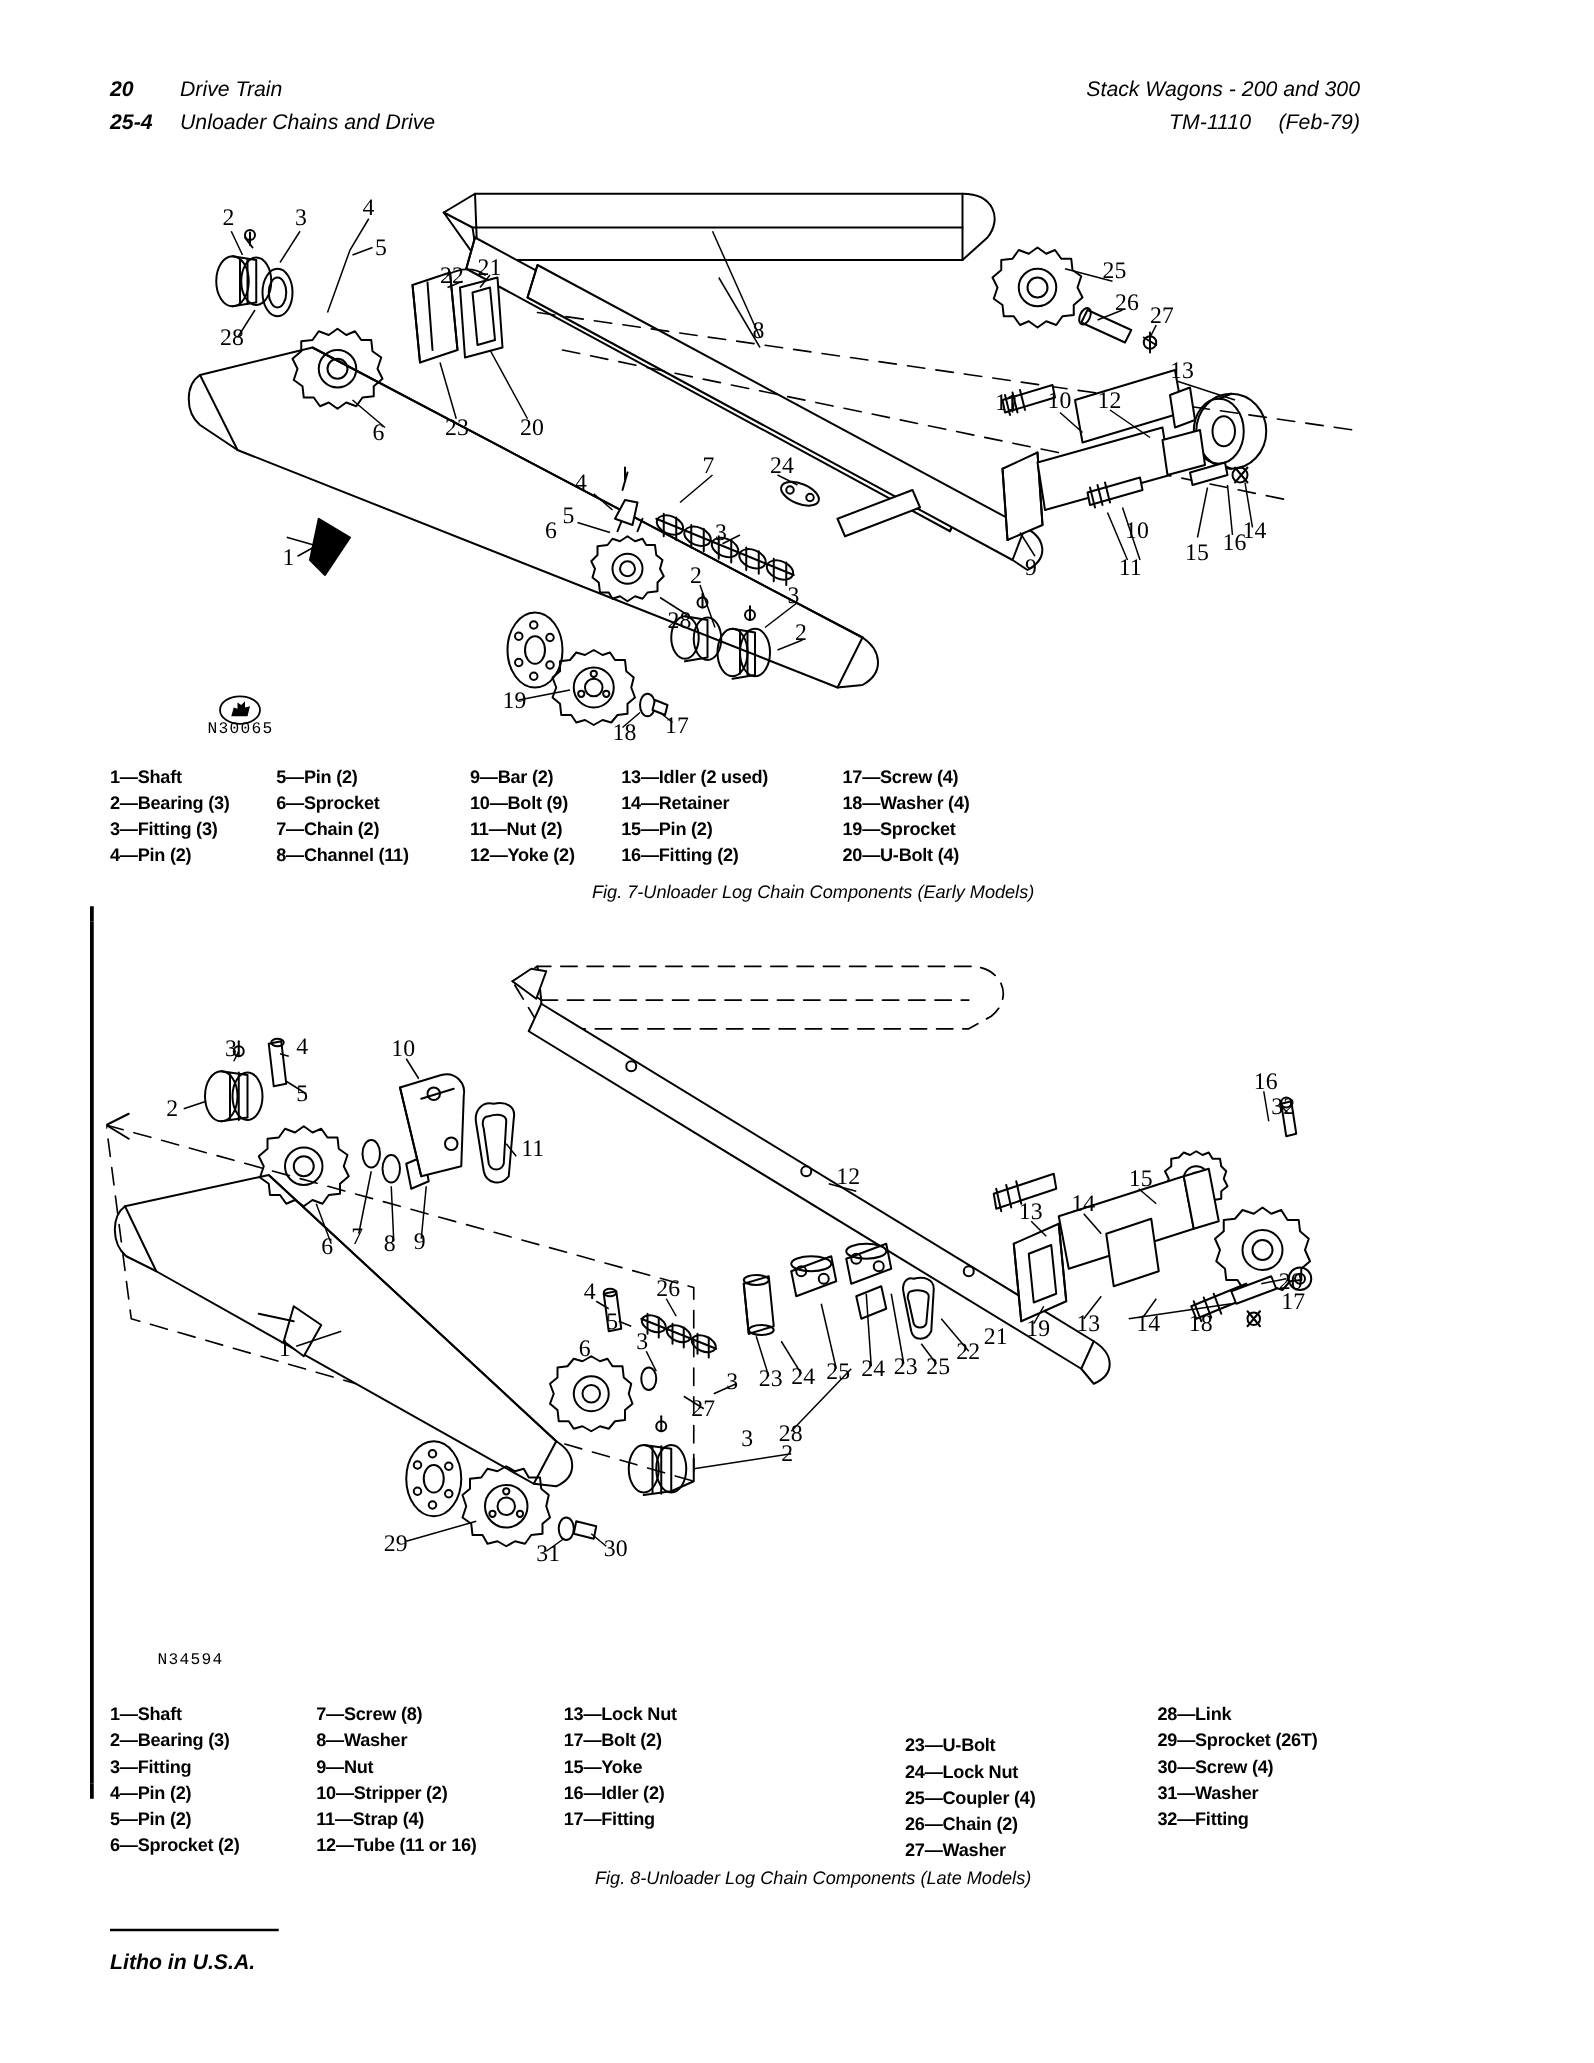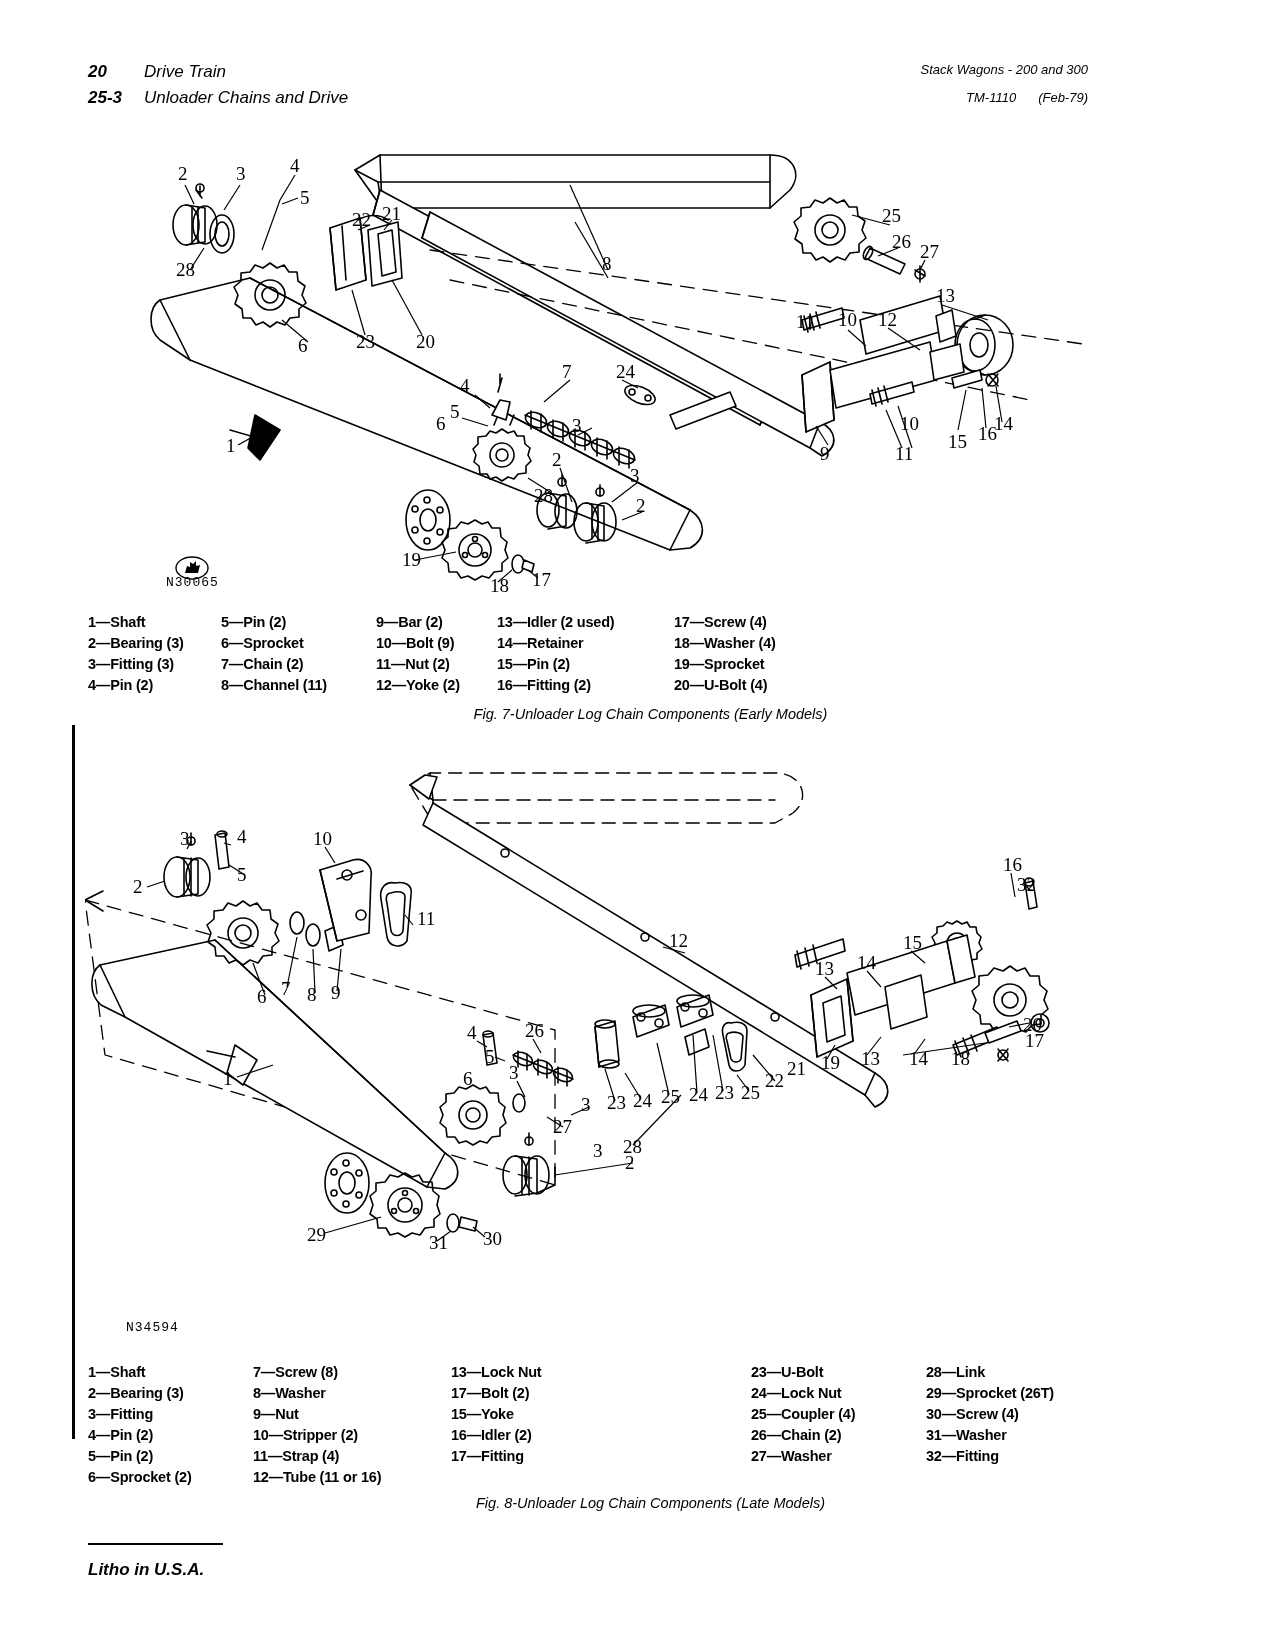--- a/index.html
+++ b/index.html
@@ -55,21 +55,21 @@
     font-size: 17px;
     min-width: 56px;
   }
   .hdr-txt {
     font-style: italic;
     font-size: 17px;
     font-weight: normal;
   }
   .hdr-txt-b {
     font-style: italic;
-    font-size: 13px;
+    font-size: 17px;
     font-weight: normal;
     text-align: right;
   }
 
   
   .changebar {
     position: absolute;
     width: 3px;
     background: #000;
   }
@@ -152,21 +152,21 @@
 
   <div class="header">
     <div class="hdr-row">
       <span class="hdr-left">
         <span class="hdr-num">20</span><span class="hdr-txt">Drive Train</span>
       </span>
       <span class="hdr-right hdr-txt-b">Stack Wagons  -  200 and 300</span>
     </div>
     <div class="hdr-row">
       <span class="hdr-left">
-        <span class="hdr-num">25-3</span><span class="hdr-txt">Unloader Chains and Drive</span>
+        <span class="hdr-num">25-4</span><span class="hdr-txt">Unloader Chains and Drive</span>
       </span>
       <span class="hdr-right">
         <span class="hdr-txt-b">TM-1110</span><span style="display:inline-block;width:22px"></span><span class="hdr-txt-b">(Feb-79)</span>
       </span>
     </div>
   </div>
 
   <div class="changebar" style="left:72px; top:725px; height:12px;"></div>
   <div class="changebar" style="left:72px; top:737px; height:690px;"></div>
   <div class="changebar" style="left:72px; top:1427px; height:12px;"></div>
@@ -710,21 +710,21 @@
       <div>12—Tube (11 or 16)</div>
     </div>
     <div class="parts-col" style="left:363px;">
       <div>13—Lock Nut</div>
       <div>17—Bolt (2)</div>
       <div>15—Yoke</div>
       <div>16—Idler (2)</div>
       <div>17—Fitting</div>
       <div></div>
     </div>
-    <div class="parts-col" style="left:663px;">
+    <div class="parts-col" style="left:636px;margin-top:25px;">
       <div>23—U-Bolt</div>
       <div>24—Lock Nut</div>
       <div>25—Coupler (4)</div>
       <div>26—Chain (2)</div>
       <div>27—Washer</div>
       <div></div>
     </div>
     <div class="parts-col" style="left:838px;">
       <div>28—Link</div>
       <div>29—Sprocket (26T)</div>

